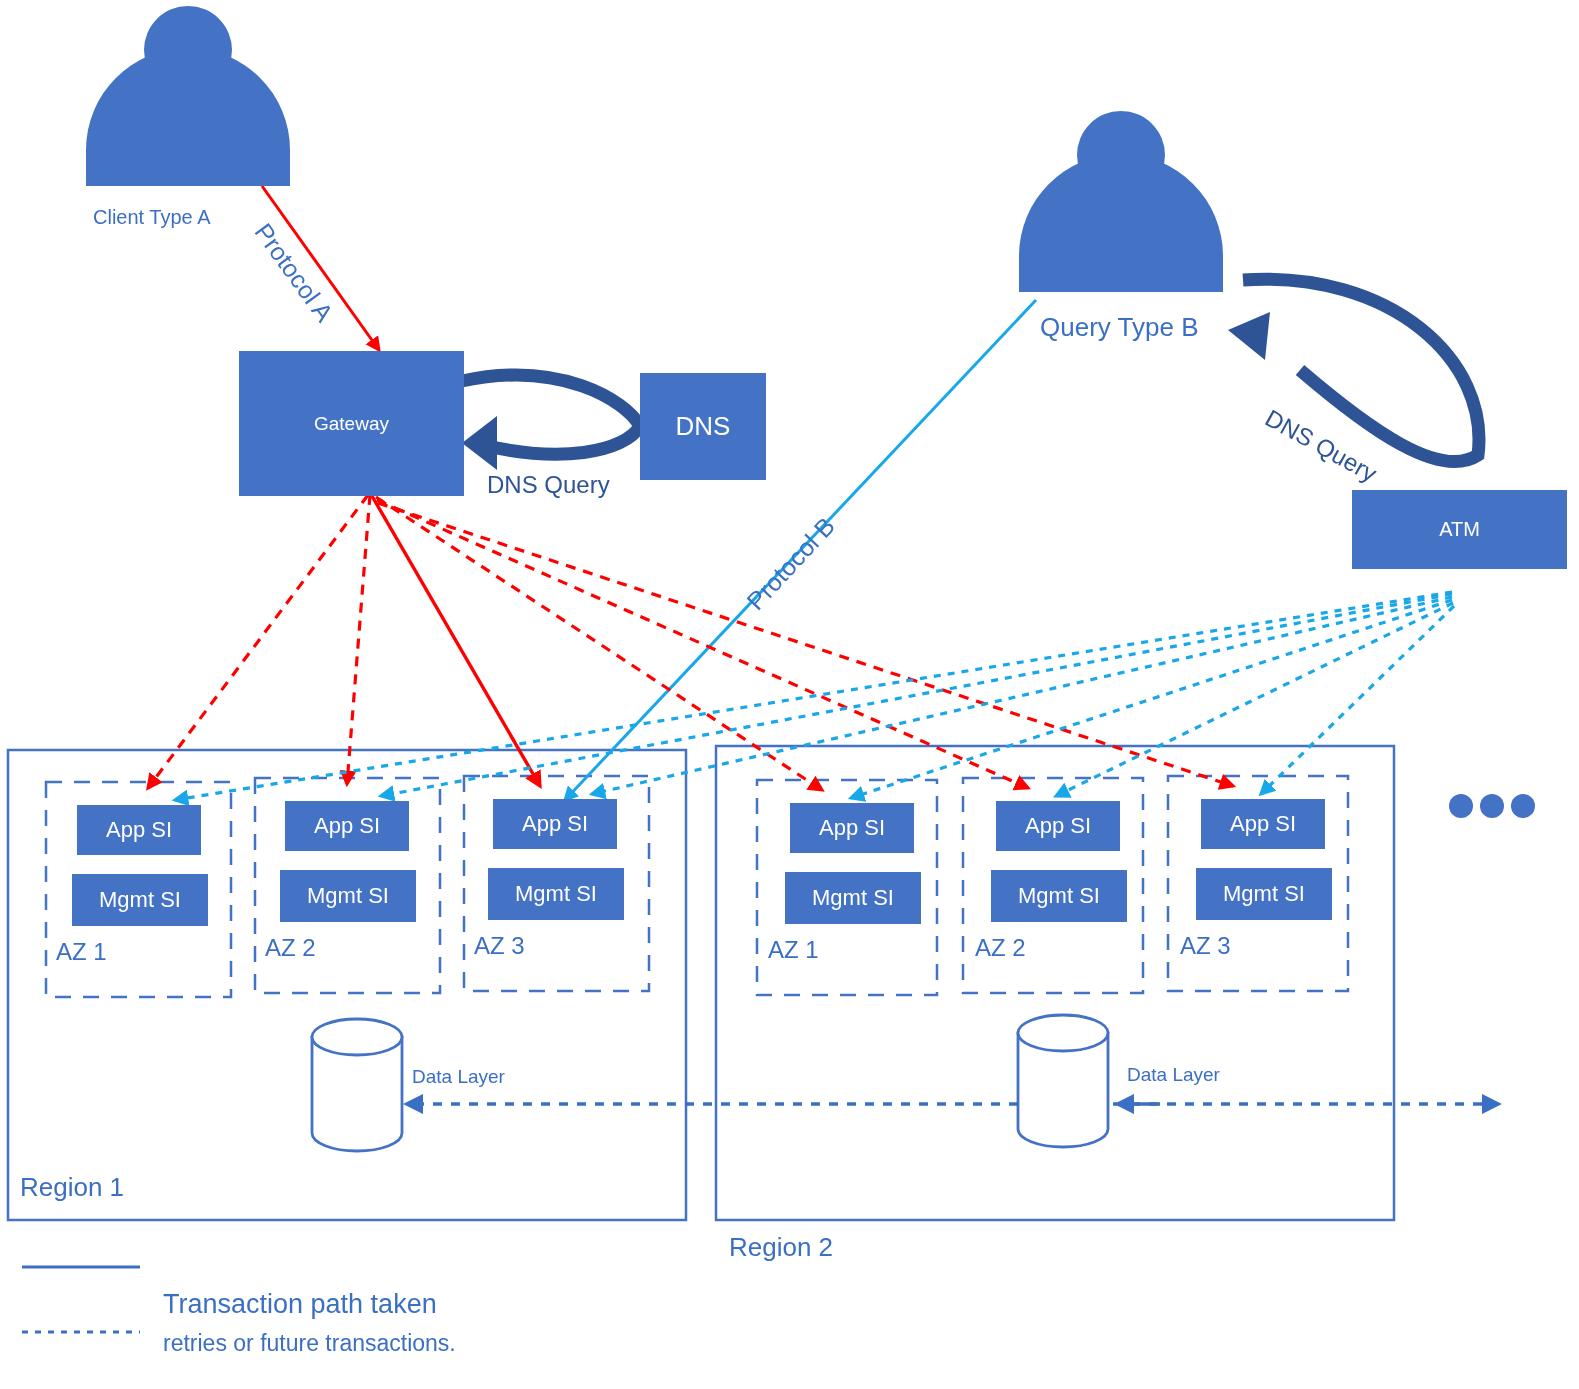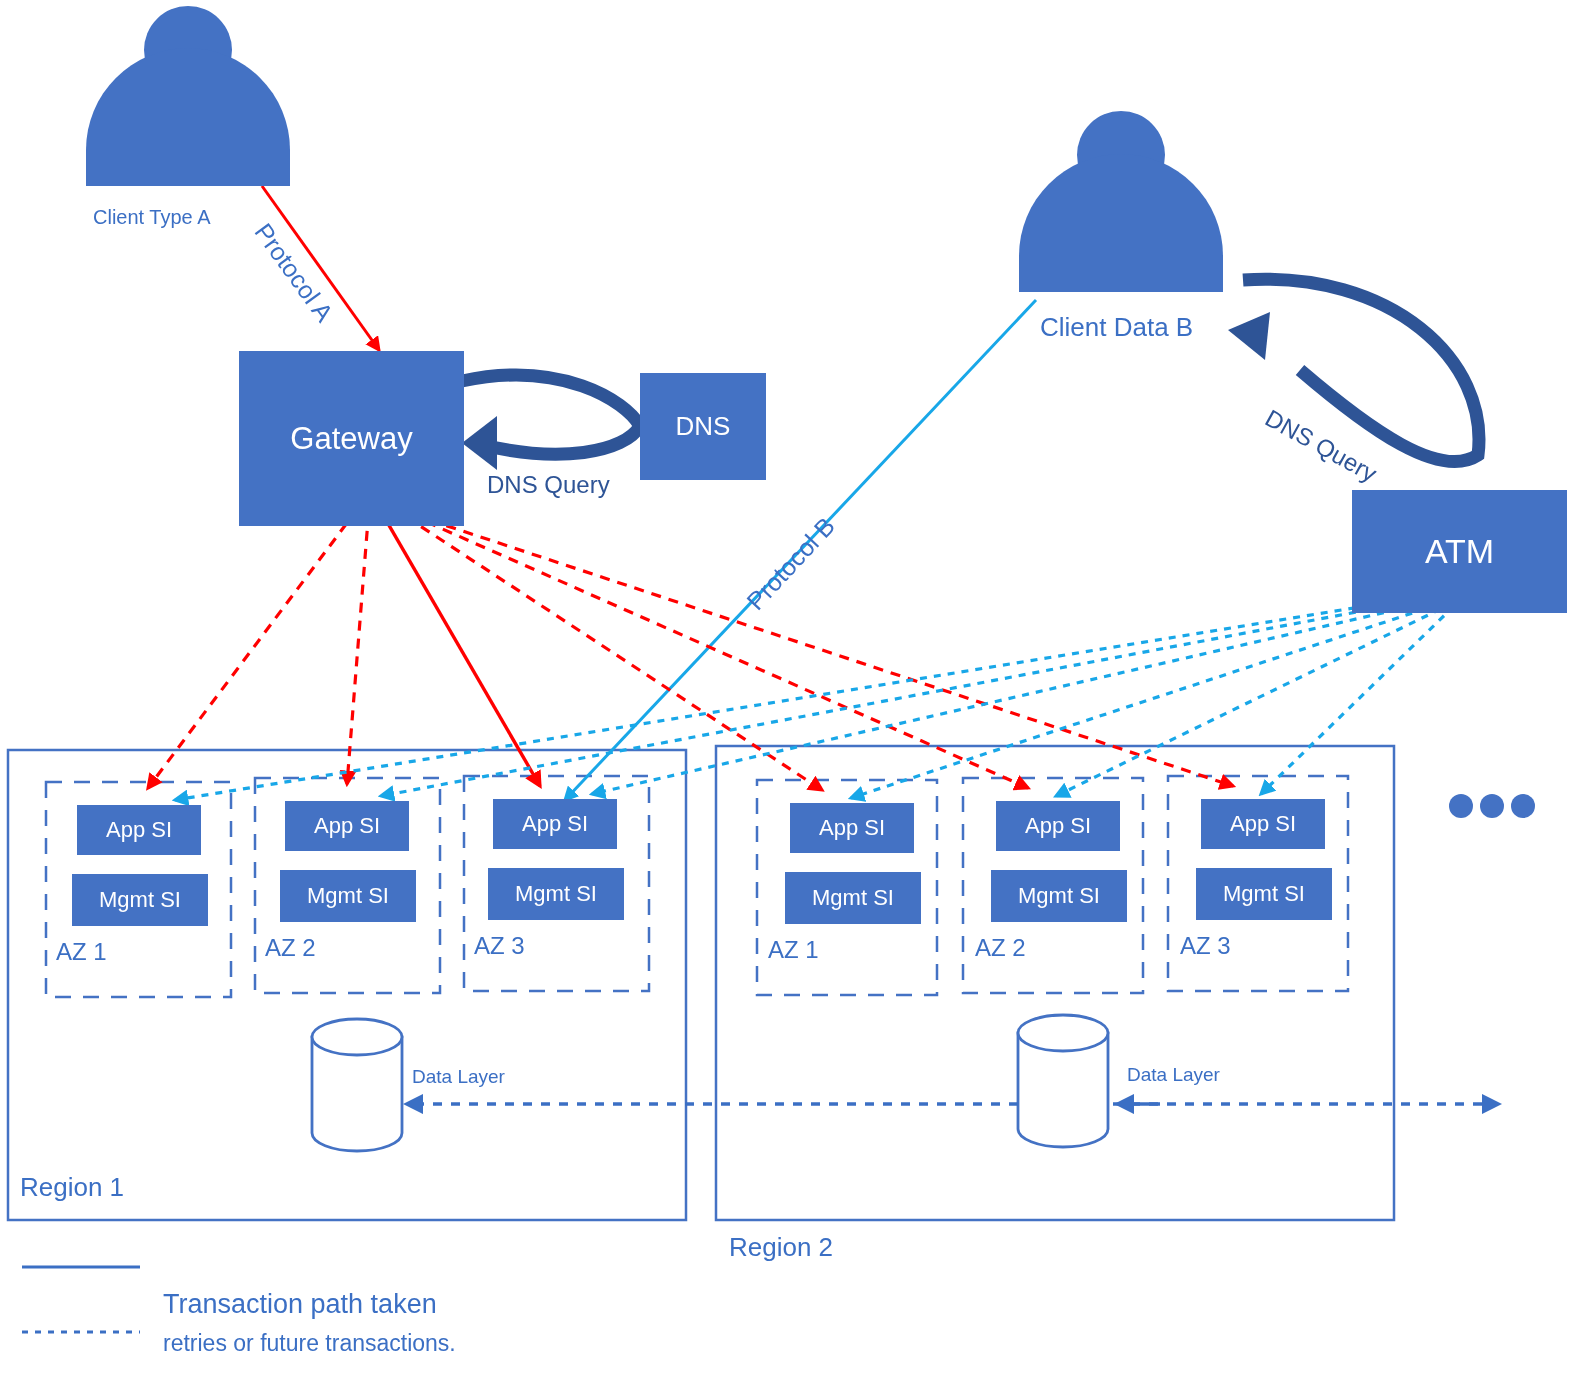--- a/index.html
+++ b/index.html
@@ -104,29 +104,29 @@
       <path d="M1019,292 L1019,256 A102,102 0 0 1 1223,256 L1223,292 Z"></path>
     </g>
 
     <g fill="#4472C4">
       <circle cx="1461" cy="806" r="12"></circle>
       <circle cx="1492" cy="806" r="12"></circle>
       <circle cx="1523" cy="806" r="12"></circle>
     </g>
   </svg>
 
-  <div class="nodebox" style="left:239px;top:351px;width:225px;height:175px;font-size:31px;">
+  <div class="nodebox" style="left:239px;top:351px;width:225px;height:145px;font-size:19px;">
     <span>Gateway</span>
   </div>
 
   <div class="nodebox" style="left:640px;top:373px;width:126px;height:107px;font-size:26px;justify-content:center;">
     <span>DNS</span>
   </div>
 
-  <div class="nodebox" style="left:1352px;top:490px;width:215px;height:123px;font-size:34px;">
+  <div class="nodebox" style="left:1352px;top:490px;width:215px;height:79px;font-size:20px;">
     <span>ATM</span>
   </div>
 
   <div class="nodebox" style="left:77px;top:805px;width:124px;height:50px;font-size:22px;">
     <span>App SI</span>
     </div>
   <div class="nodebox" style="left:72px;top:874px;width:136px;height:52px;font-size:22px;">
     <span>Mgmt SI</span>
     </div>
   <div class="lbl" style="left:56px;top:938px;font-size:24px;">AZ 1</div>
@@ -168,21 +168,21 @@
     </div>
   <div class="nodebox" style="left:1196px;top:868px;width:136px;height:52px;font-size:22px;">
     <span>Mgmt SI</span>
     </div>
   <div class="lbl" style="left:1180px;top:932px;font-size:24px;">AZ 3</div>
 
   <div class="lbl" style="left:20px;top:1172px;font-size:26px;">Region 1</div>
   <div class="lbl" style="left:729px;top:1232px;font-size:26px;">Region 2</div>
 
   <div class="lbl" style="left:93px;top:206px;font-size:20px;">Client Type A</div>
-  <div class="lbl" style="left:1040px;top:312px;font-size:26px;">Client Data B</div>
+  <div class="lbl" style="left:1040px;top:312px;font-size:26px;">Query Type B</div>
 
   <div class="lbl rot" style="left:272px;top:218px;font-size:25px;transform:rotate(54deg);">Protocol A</div>
   <div class="lbl rot" style="left:741px;top:596px;font-size:25px;transform:rotate(-47deg);">Protocol B</div>
   <div class="lbl-dark" style="left:487px;top:471px;font-size:24px;">DNS Query</div>
   <div class="lbl-dark rot" style="left:1274px;top:404px;font-size:24px;transform:rotate(29deg);">DNS Query</div>
   <div class="lbl" style="left:412px;top:1066px;font-size:19px;">Data Layer</div>
   <div class="lbl" style="left:1127px;top:1064px;font-size:19px;">Data Layer</div>
 
   <div class="lbl" style="left:163px;top:1250px;font-size:27px;margin-top:39px;">Transaction path taken</div>
   <div class="lbl" style="left:163px;top:1330px;font-size:23px;">retries or future transactions.</div>

